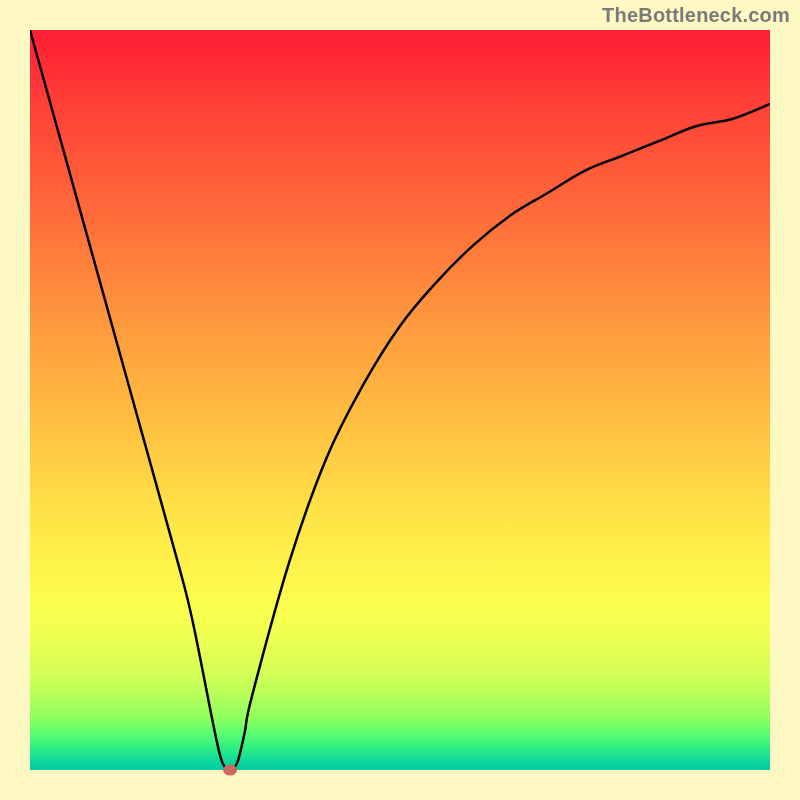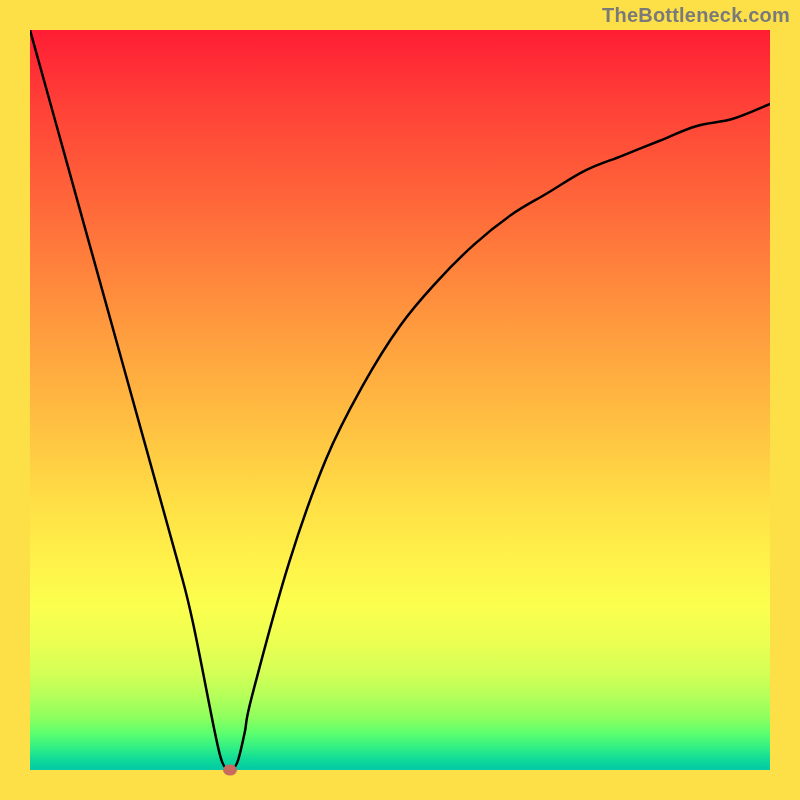--- a/index.html
+++ b/index.html
@@ -8,21 +8,21 @@
     width: 800px;
     height: 800px;
     background: #000;
     font-family: Arial, Helvetica, sans-serif;
     overflow: hidden;
   }
   .frame {
     position: relative;
     width: 800px;
     height: 800px;
-    background: #fde047;
+    background: #fef9c3;
   }
   .plot-area {
     position: absolute;
     left: 30px;
     top: 30px;
     width: 740px;
     height: 740px;
     
     background: linear-gradient(to bottom,
       #ff1d34 0%,

